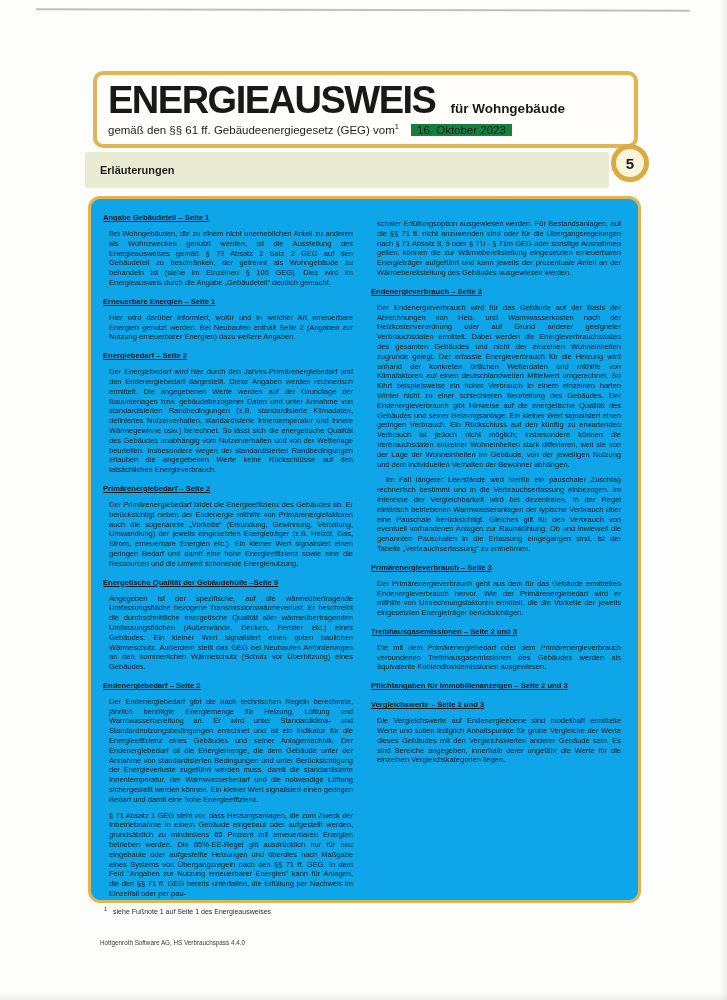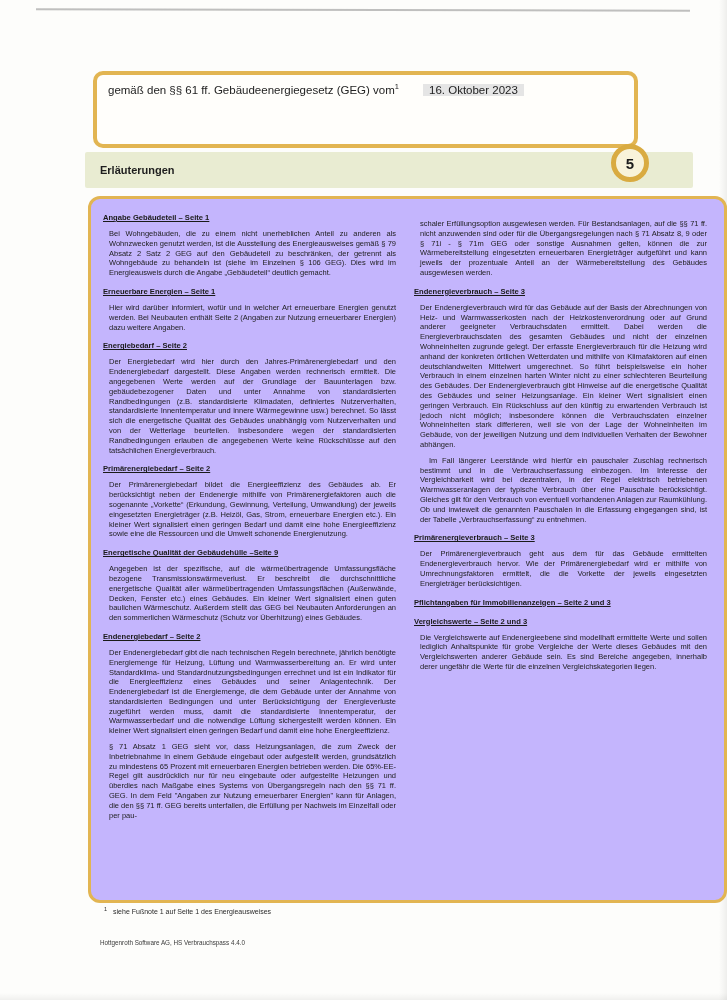--- a/index.html
+++ b/index.html
@@ -30,41 +30,41 @@
     box-sizing:border-box;padding:6px 11px 0 11px;
   }
   .title-line{display:flex;align-items:baseline;white-space:nowrap;}
   .main-title{
     font-size:38px;font-weight:bold;letter-spacing:-1.5px;color:#191919;
     line-height:1.05;
   }
   .title-suffix{font-size:13.5px;font-weight:bold;margin-left:15px;color:#191919;}
   .subtitle-row{font-size:11.5px;color:#232323;margin-top:1px;white-space:nowrap;}
   .subtitle-row sup{font-size:7.5px;vertical-align:super;}
-  .date-field{margin-left:24px;background:#e5e5e5;padding:0 6px;}
+  .date-field{margin-left:12px;background:#15803d;padding:0 6px;}
 
   
   .section-bar{
-    position:absolute;left:85px;top:152px;width:608px;height:36px;
+    position:absolute;left:85px;top:152px;width:524px;height:36px;
     background:#e9ecd2;border-radius:2px;box-sizing:border-box;
     display:flex;align-items:center;padding-left:15px;
   }
   .section-bar-label{font-size:11px;font-weight:bold;color:#1e1e1e;}
   .page-circle{
     position:absolute;left:611px;top:144px;width:38px;height:38px;
     border:5px solid #d9ab41;border-radius:50%;background:#f8f3da;
     box-sizing:border-box;display:flex;align-items:center;justify-content:center;
   }
   .page-circle-num{font-size:15px;font-weight:bold;color:#1c1c1c;}
 
   
   .content-box{
-    position:absolute;left:88px;top:196px;width:639px;height:707px;
+    position:absolute;left:88px;top:196px;width:553px;height:707px;
     border:3.5px solid #e2b552;border-radius:12px;box-sizing:border-box;
-    background:#c4b5fd;
+    background:#0ea5e9;
   }
   .columns{
     display:flex;gap:12px;padding:14px 11px 8px 12px;box-sizing:border-box;height:100%;
   }
   .col{flex:1;min-width:0;}
   .section h3{
     font-size:7.6px;font-weight:bold;text-decoration:underline;color:#1a1a1a;
     margin:9px 0 1px 0;line-height:10px;
   }
   .col .section:first-child h3{margin-top:0;}
@@ -86,20 +86,24 @@
 </head>
 <body>
 
 <div class="sheet">
 
   <div class="scan-top-line"></div>
   <div class="scan-edge-right"></div>
   <div class="scan-edge-bottom"></div>
 
   <div class="title-box">
+    <div class="title-line">
+      <span class="main-title">ENERGIEAUSWEIS</span>
+      <span class="title-suffix">für Wohngebäude</span>
+    </div>
     <div class="subtitle-row">
       <span>gemäß den §§ 61 ff. Gebäudeenergiegesetz (GEG) vom</span><sup>1</sup><span class="date-field">16. Oktober 2023</span>
     </div>
   </div>
 
   <div class="section-bar">
     <span class="section-bar-label">Erläuterungen</span>
   </div>
 
   <div class="page-circle">
@@ -146,20 +150,24 @@
         <div class="section">
           <h3>Endenergieverbrauch – Seite 3</h3>
           <p>Der Endenergieverbrauch wird für das Gebäude auf der Basis der Abrechnungen von Heiz- und Warmwasserkosten nach der Heizkostenverordnung oder auf Grund anderer geeigneter Verbrauchsdaten ermittelt. Dabei werden die Energieverbrauchsdaten des gesamten Gebäudes und nicht der einzelnen Wohneinheiten zugrunde gelegt. Der erfasste Energieverbrauch für die Heizung wird anhand der konkreten örtlichen Wetterdaten und mithilfe von Klimafaktoren auf einen deutschlandweiten Mittelwert umgerechnet. So führt beispielsweise ein hoher Verbrauch in einem einzelnen harten Winter nicht zu einer schlechteren Beurteilung des Gebäudes. Der Endenergieverbrauch gibt Hinweise auf die energetische Qualität des Gebäudes und seiner Heizungsanlage. Ein kleiner Wert signalisiert einen geringen Verbrauch. Ein Rückschluss auf den künftig zu erwartenden Verbrauch ist jedoch nicht möglich; insbesondere können die Verbrauchsdaten einzelner Wohneinheiten stark differieren, weil sie von der Lage der Wohneinheiten im Gebäude, von der jeweiligen Nutzung und dem individuellen Verhalten der Bewohner abhängen.</p>
           <p class="para2">Im Fall längerer Leerstände wird hierfür ein pauschaler Zuschlag rechnerisch bestimmt und in die Verbrauchserfassung einbezogen. Im Interesse der Vergleichbarkeit wird bei dezentralen, in der Regel elektrisch betriebenen Warmwasseranlagen der typische Verbrauch über eine Pauschale berücksichtigt. Gleiches gilt für den Verbrauch von eventuell vorhandenen Anlagen zur Raumkühlung. Ob und inwieweit die genannten Pauschalen in die Erfassung eingegangen sind, ist der Tabelle „Verbrauchserfassung“ zu entnehmen.</p>
         </div>
         <div class="section">
           <h3>Primärenergieverbrauch – Seite 3</h3>
           <p>Der Primärenergieverbrauch geht aus dem für das Gebäude ermittelten Endenergieverbrauch hervor. Wie der Primärenergiebedarf wird er mithilfe von Umrechnungsfaktoren ermittelt, die die Vorkette der jeweils eingesetzten Energieträger berücksichtigen.</p>
         </div>
         <div class="section">
+          <h3>Treibhausgasemissionen – Seite 2 und 3</h3>
+          <p>Die mit dem Primärenergiebedarf oder dem Primärenergieverbrauch verbundenen Treibhausgasemissionen des Gebäudes werden als äquivalente Kohlendioxidemissionen ausgewiesen.</p>
+        </div>
+        <div class="section">
           <h3>Pflichtangaben für Immobilienanzeigen – Seite 2 und 3</h3>
         </div>
         <div class="section">
           <h3>Vergleichswerte – Seite 2 und 3</h3>
           <p>Die Vergleichswerte auf Endenergieebene sind modellhaft ermittelte Werte und sollen lediglich Anhaltspunkte für grobe Vergleiche der Werte dieses Gebäudes mit den Vergleichswerten anderer Gebäude sein. Es sind Bereiche angegeben, innerhalb derer ungefähr die Werte für die einzelnen Vergleichskategorien liegen.</p>
         </div>
       </div>
 
     </div>
   </div>

